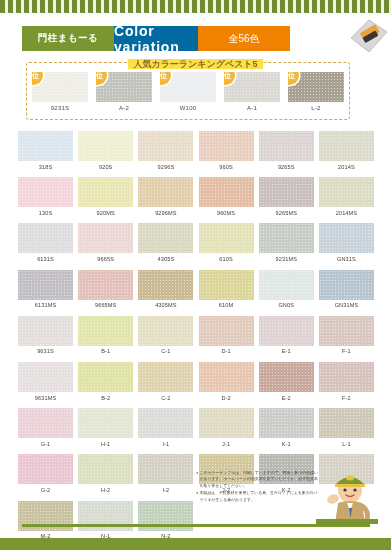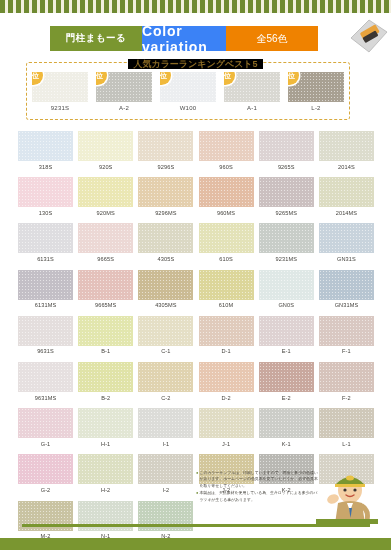--- a/index.html
+++ b/index.html
@@ -30,35 +30,34 @@
 
   
   .title-bar {
     position: absolute;
     top: 26px;
     left: 22px;
     width: 268px;
     height: 25px;
     display: flex;
     align-items: stretch;
-    margin-left: 28px;
   }
   .title-brand {
     background: #7a9630;
     color: #ffffff;
     font-size: 9.5px;
     font-weight: bold;
     display: flex;
     align-items: center;
     justify-content: center;
     width: 92px;
     letter-spacing: 0.5px;
   }
   .title-main {
-    background: #3b82f6;
+    background: #0369a1;
     color: #ffffff;
     font-size: 14px;
     font-weight: bold;
     display: flex;
     align-items: center;
     justify-content: center;
     flex: 1;
     letter-spacing: 0.8px;
   }
   .title-count {
@@ -95,21 +94,21 @@
     top: 58px;
     left: 0;
     width: 391px;
     text-align: center;
     font-size: 9px;
     font-weight: bold;
     color: #8a6a24;
     background: transparent;
   }
   .ranking-title span {
-    background: #000000;
+    background: #fde047;
     padding: 0 5px;
   }
   .rank-row {
     position: absolute;
     top: 72px;
     left: 32px;
     width: 312px;
     display: flex;
     justify-content: space-between;
   }

